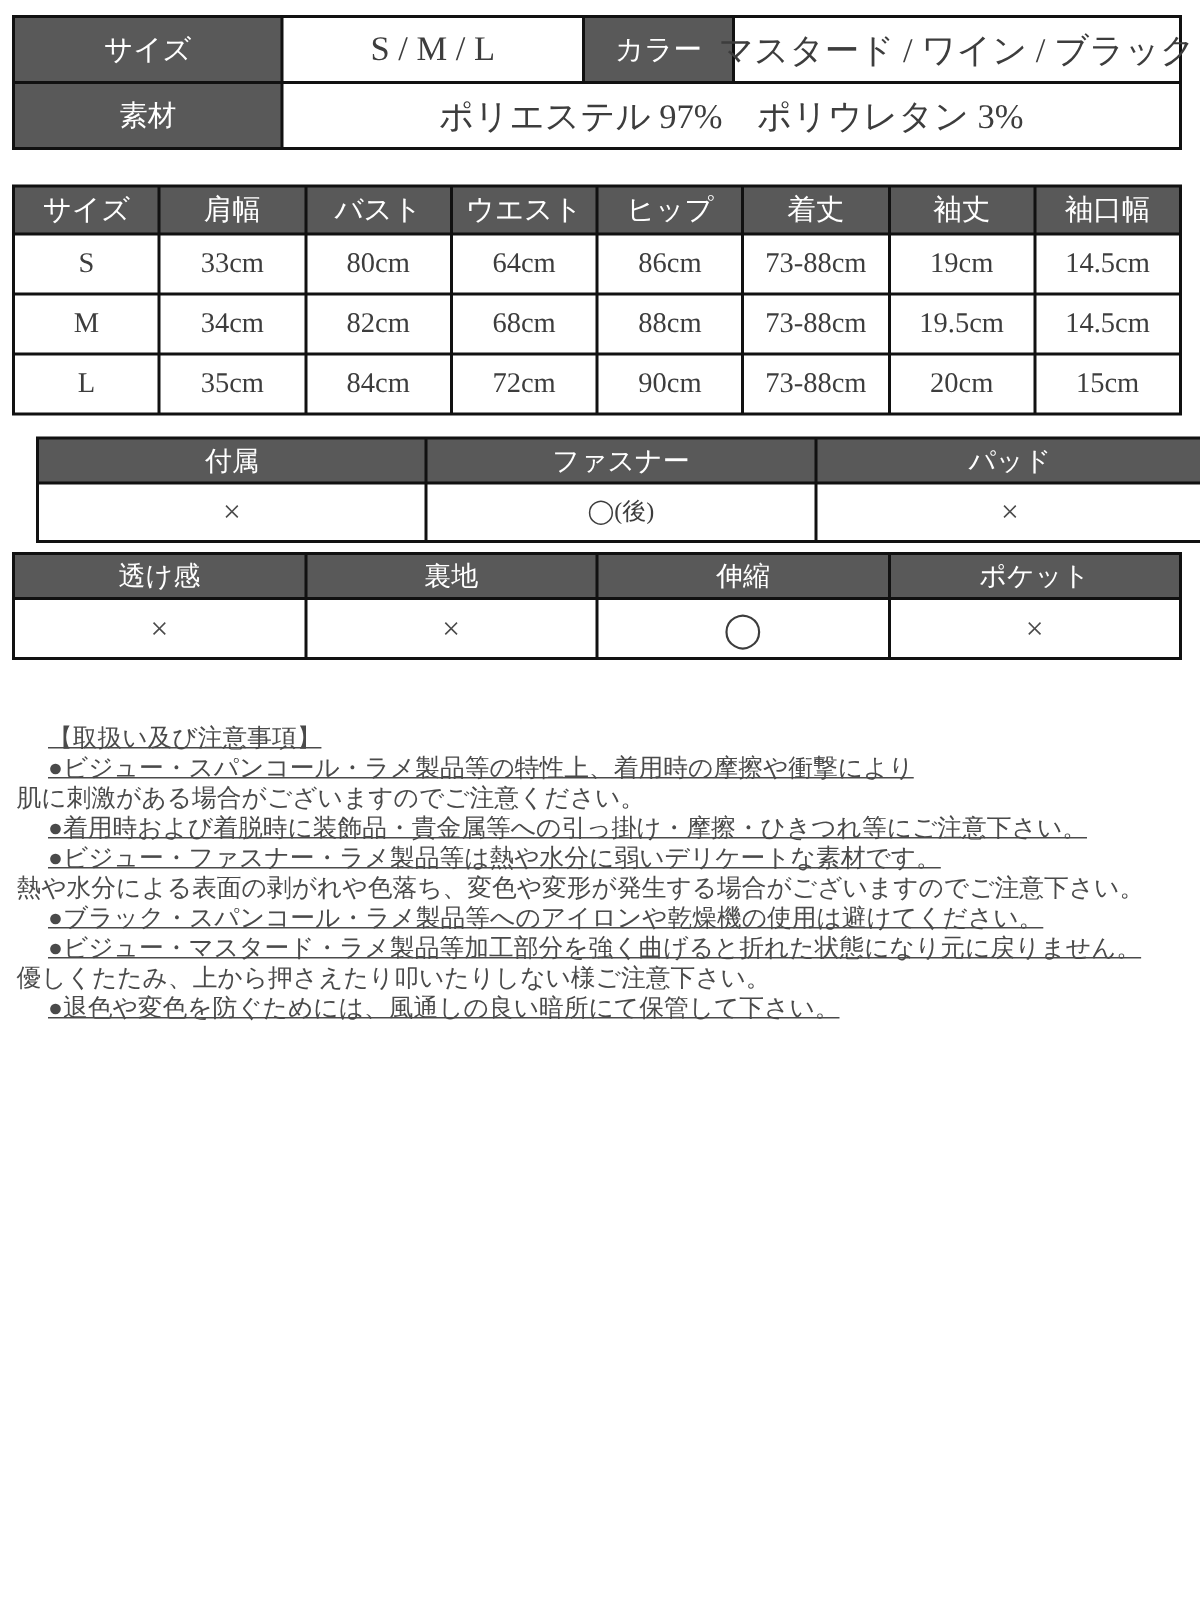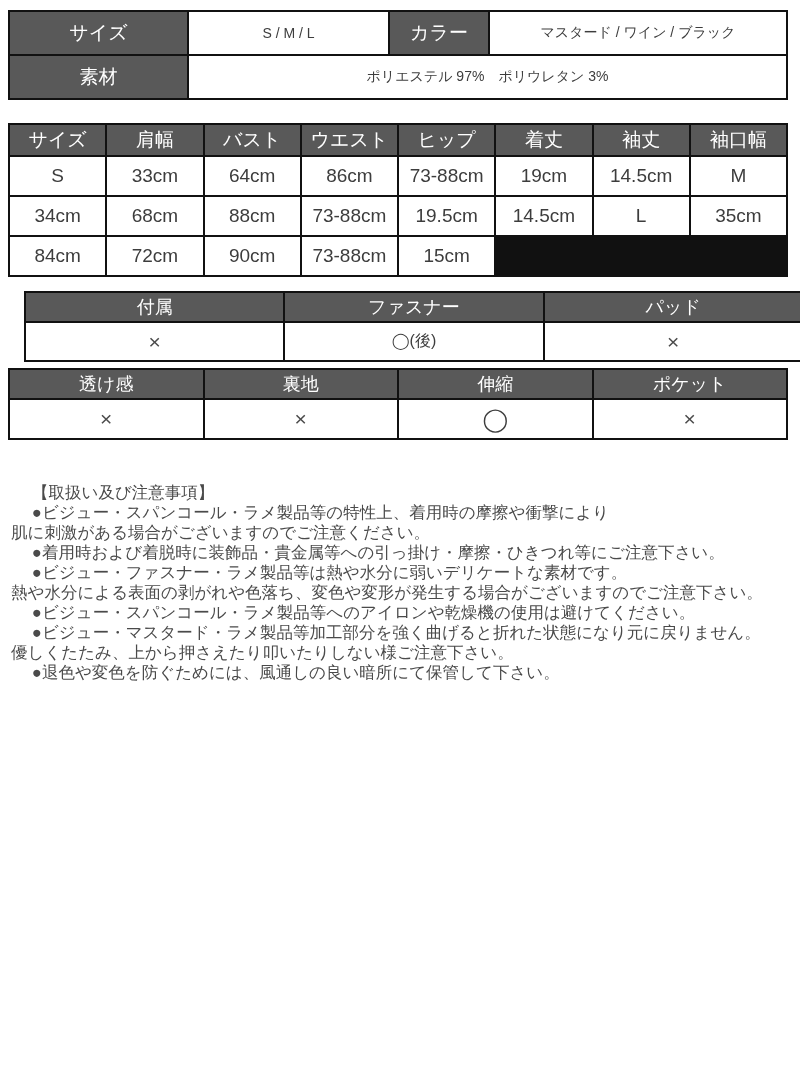--- a/index.html
+++ b/index.html
@@ -1,41 +1,41 @@
 <!DOCTYPE html>
 <html><head>
 <meta charset="utf-8">
 <style>
   html,body{margin:0;padding:0;background:#fff;}
   .canvas{position:relative;width:800px;height:1067px;background:#ffffff;overflow:hidden;
           font-family:"Liberation Sans","DejaVu Sans",sans-serif;}
   .tbl{position:absolute;display:grid;background:#111;padding:2px;gap:2px;}
   .cell{display:flex;align-items:center;justify-content:center;background:#ffffff;
-        white-space:nowrap;color:#3d3d3d;}
+        white-space:nowrap;color:#3d3d3d;font-family:Liberation Serif, serif;}
   .hcell{background:#595959;color:#ffffff;}
   
   .info{left:8px;top:10px;grid-template-columns:177px 199px 98px 296px;grid-template-rows:42px 42px;}
-  .info .cell{font-size:14px;}
+  .info .cell{font-size:23px;}
   .info .hcell{font-size:19px;}
   .info .span3{grid-column:2/5;}
   
   .meas{left:8px;top:123px;grid-template-columns:repeat(8,95.25px);grid-template-rows:30px 38px 38px 38px;}
   .meas .hcell{font-size:18px;}
   .meas .cell{font-size:19px;}
   
   .feat1{left:24px;top:291px;grid-template-columns:repeat(3,257.3px);grid-template-rows:28px 37px;}
   .feat2{left:8px;top:368px;grid-template-columns:repeat(4,192.5px);grid-template-rows:28px 38px;}
   .feat1 .hcell,.feat2 .hcell{font-size:18px;}
   .mark{font-size:21px;color:#4b4b4b;}
   .maru{font-size:23px;}
   
   .notes{position:absolute;left:11px;top:482px;width:786px;color:#4a4a4a;
          font-size:16.5px;line-height:20px;}
   .notes .line{white-space:nowrap;}
-  .notes .line.indent{margin-left:21px;}
+  .notes .line.indent{margin-left:21px;text-decoration:underline;}
 </style>
 </head>
 <body>
 
 <div class="canvas">
 
   <div class="tbl info">
     <div class="cell hcell">サイズ</div>
     <div class="cell">S / M / L</div>
     <div class="cell hcell">カラー</div>
@@ -49,40 +49,43 @@
     <div class="cell hcell">肩幅</div>
     <div class="cell hcell">バスト</div>
     <div class="cell hcell">ウエスト</div>
     <div class="cell hcell">ヒップ</div>
     <div class="cell hcell">着丈</div>
     <div class="cell hcell">袖丈</div>
     <div class="cell hcell">袖口幅</div>
 
     <div class="cell">S</div>
     <div class="cell">33cm</div>
+    <div class="cell">80cm</div>
     <div class="cell">64cm</div>
     <div class="cell">86cm</div>
     <div class="cell">73-88cm</div>
     <div class="cell">19cm</div>
     <div class="cell">14.5cm</div>
 
     <div class="cell">M</div>
     <div class="cell">34cm</div>
+    <div class="cell">82cm</div>
     <div class="cell">68cm</div>
     <div class="cell">88cm</div>
     <div class="cell">73-88cm</div>
     <div class="cell">19.5cm</div>
     <div class="cell">14.5cm</div>
 
     <div class="cell">L</div>
     <div class="cell">35cm</div>
     <div class="cell">84cm</div>
     <div class="cell">72cm</div>
     <div class="cell">90cm</div>
     <div class="cell">73-88cm</div>
+    <div class="cell">20cm</div>
     <div class="cell">15cm</div>
   </div>
 
   <div class="tbl feat1">
     <div class="cell hcell">付属</div>
     <div class="cell hcell">ファスナー</div>
     <div class="cell hcell">パッド</div>
     <div class="cell mark">×</div>
     <div class="cell">◯(後)</div>
     <div class="cell mark">×</div>
@@ -99,19 +102,19 @@
     <div class="cell mark">×</div>
   </div>
 
   <div class="notes">
     <div class="line indent">【取扱い及び注意事項】</div>
     <div class="line indent">●ビジュー・スパンコール・ラメ製品等の特性上、着用時の摩擦や衝撃により</div>
     <div class="line">肌に刺激がある場合がございますのでご注意ください。</div>
     <div class="line indent">●着用時および着脱時に装飾品・貴金属等への引っ掛け・摩擦・ひきつれ等にご注意下さい。</div>
     <div class="line indent">●ビジュー・ファスナー・ラメ製品等は熱や水分に弱いデリケートな素材です。</div>
     <div class="line">熱や水分による表面の剥がれや色落ち、変色や変形が発生する場合がございますのでご注意下さい。</div>
-    <div class="line indent">●ビジュー・スパンコール・ラメ製品等へのアイロンや乾燥機の使用は避けてください。</div>
+    <div class="line indent">●ブラック・スパンコール・ラメ製品等へのアイロンや乾燥機の使用は避けてください。</div>
     <div class="line indent">●ビジュー・マスタード・ラメ製品等加工部分を強く曲げると折れた状態になり元に戻りません。</div>
     <div class="line">優しくたたみ、上から押さえたり叩いたりしない様ご注意下さい。</div>
     <div class="line indent">●退色や変色を防ぐためには、風通しの良い暗所にて保管して下さい。</div>
   </div>
 
 </div>
 
 </body></html>

